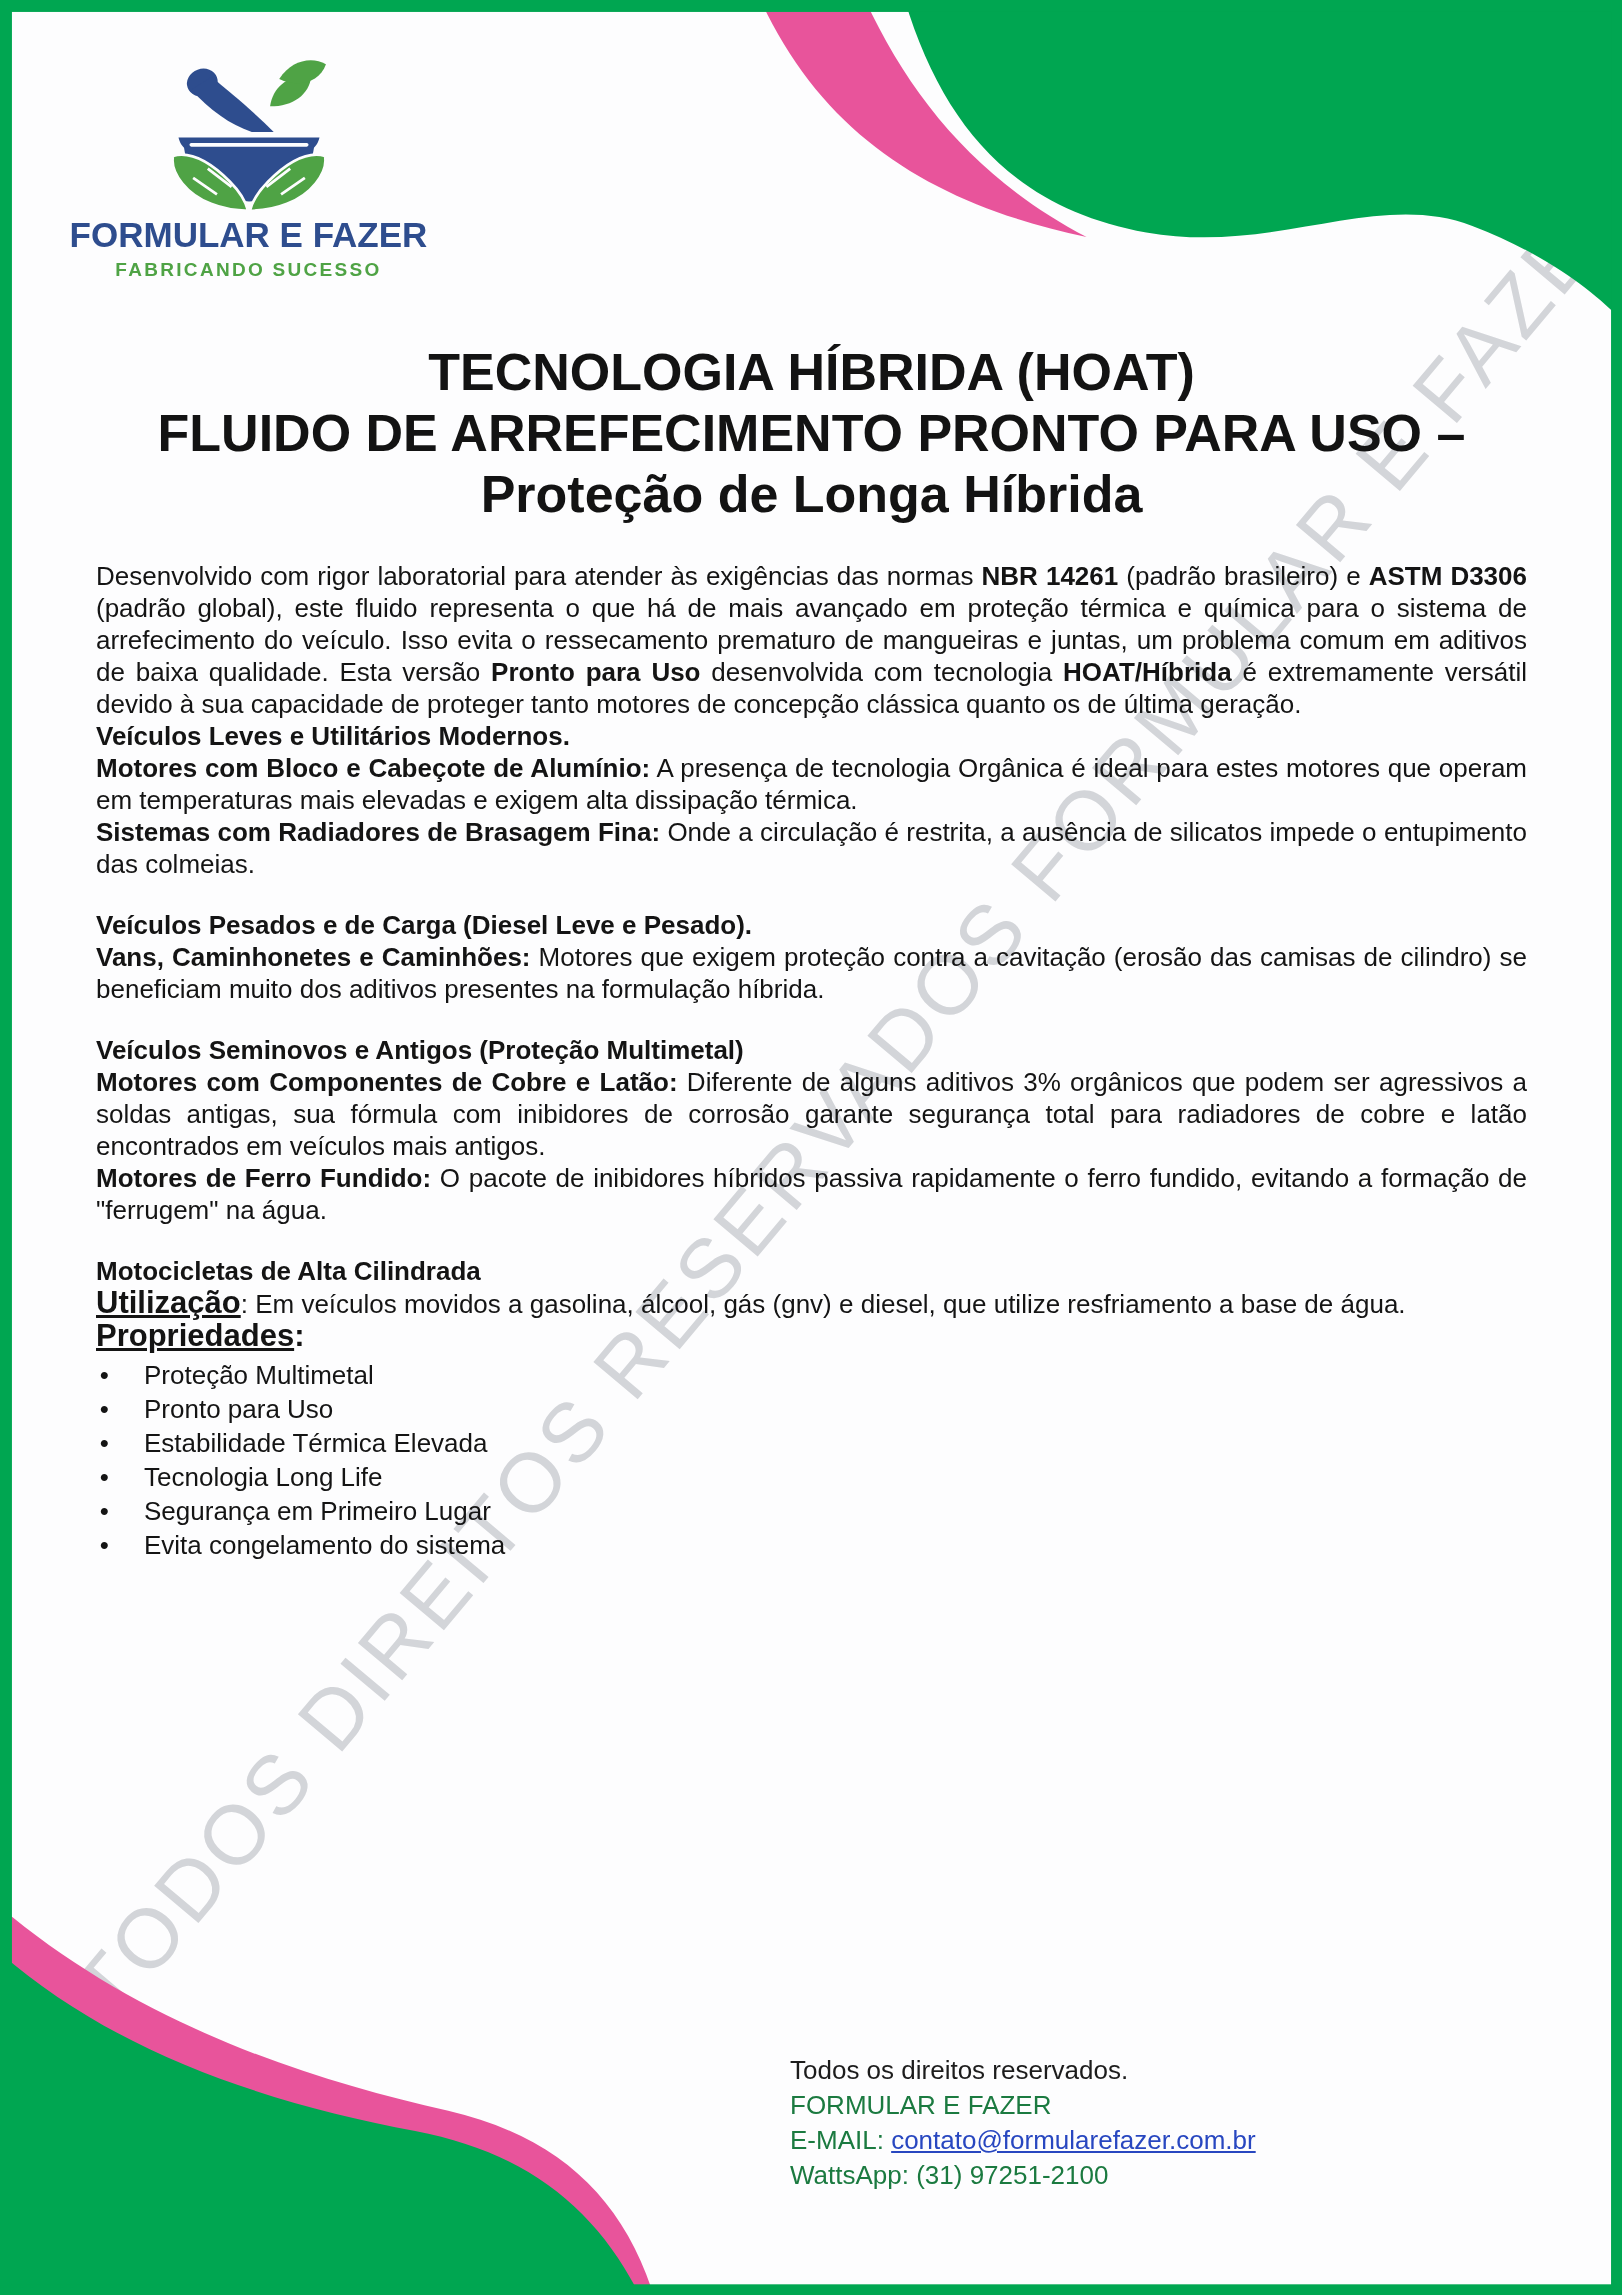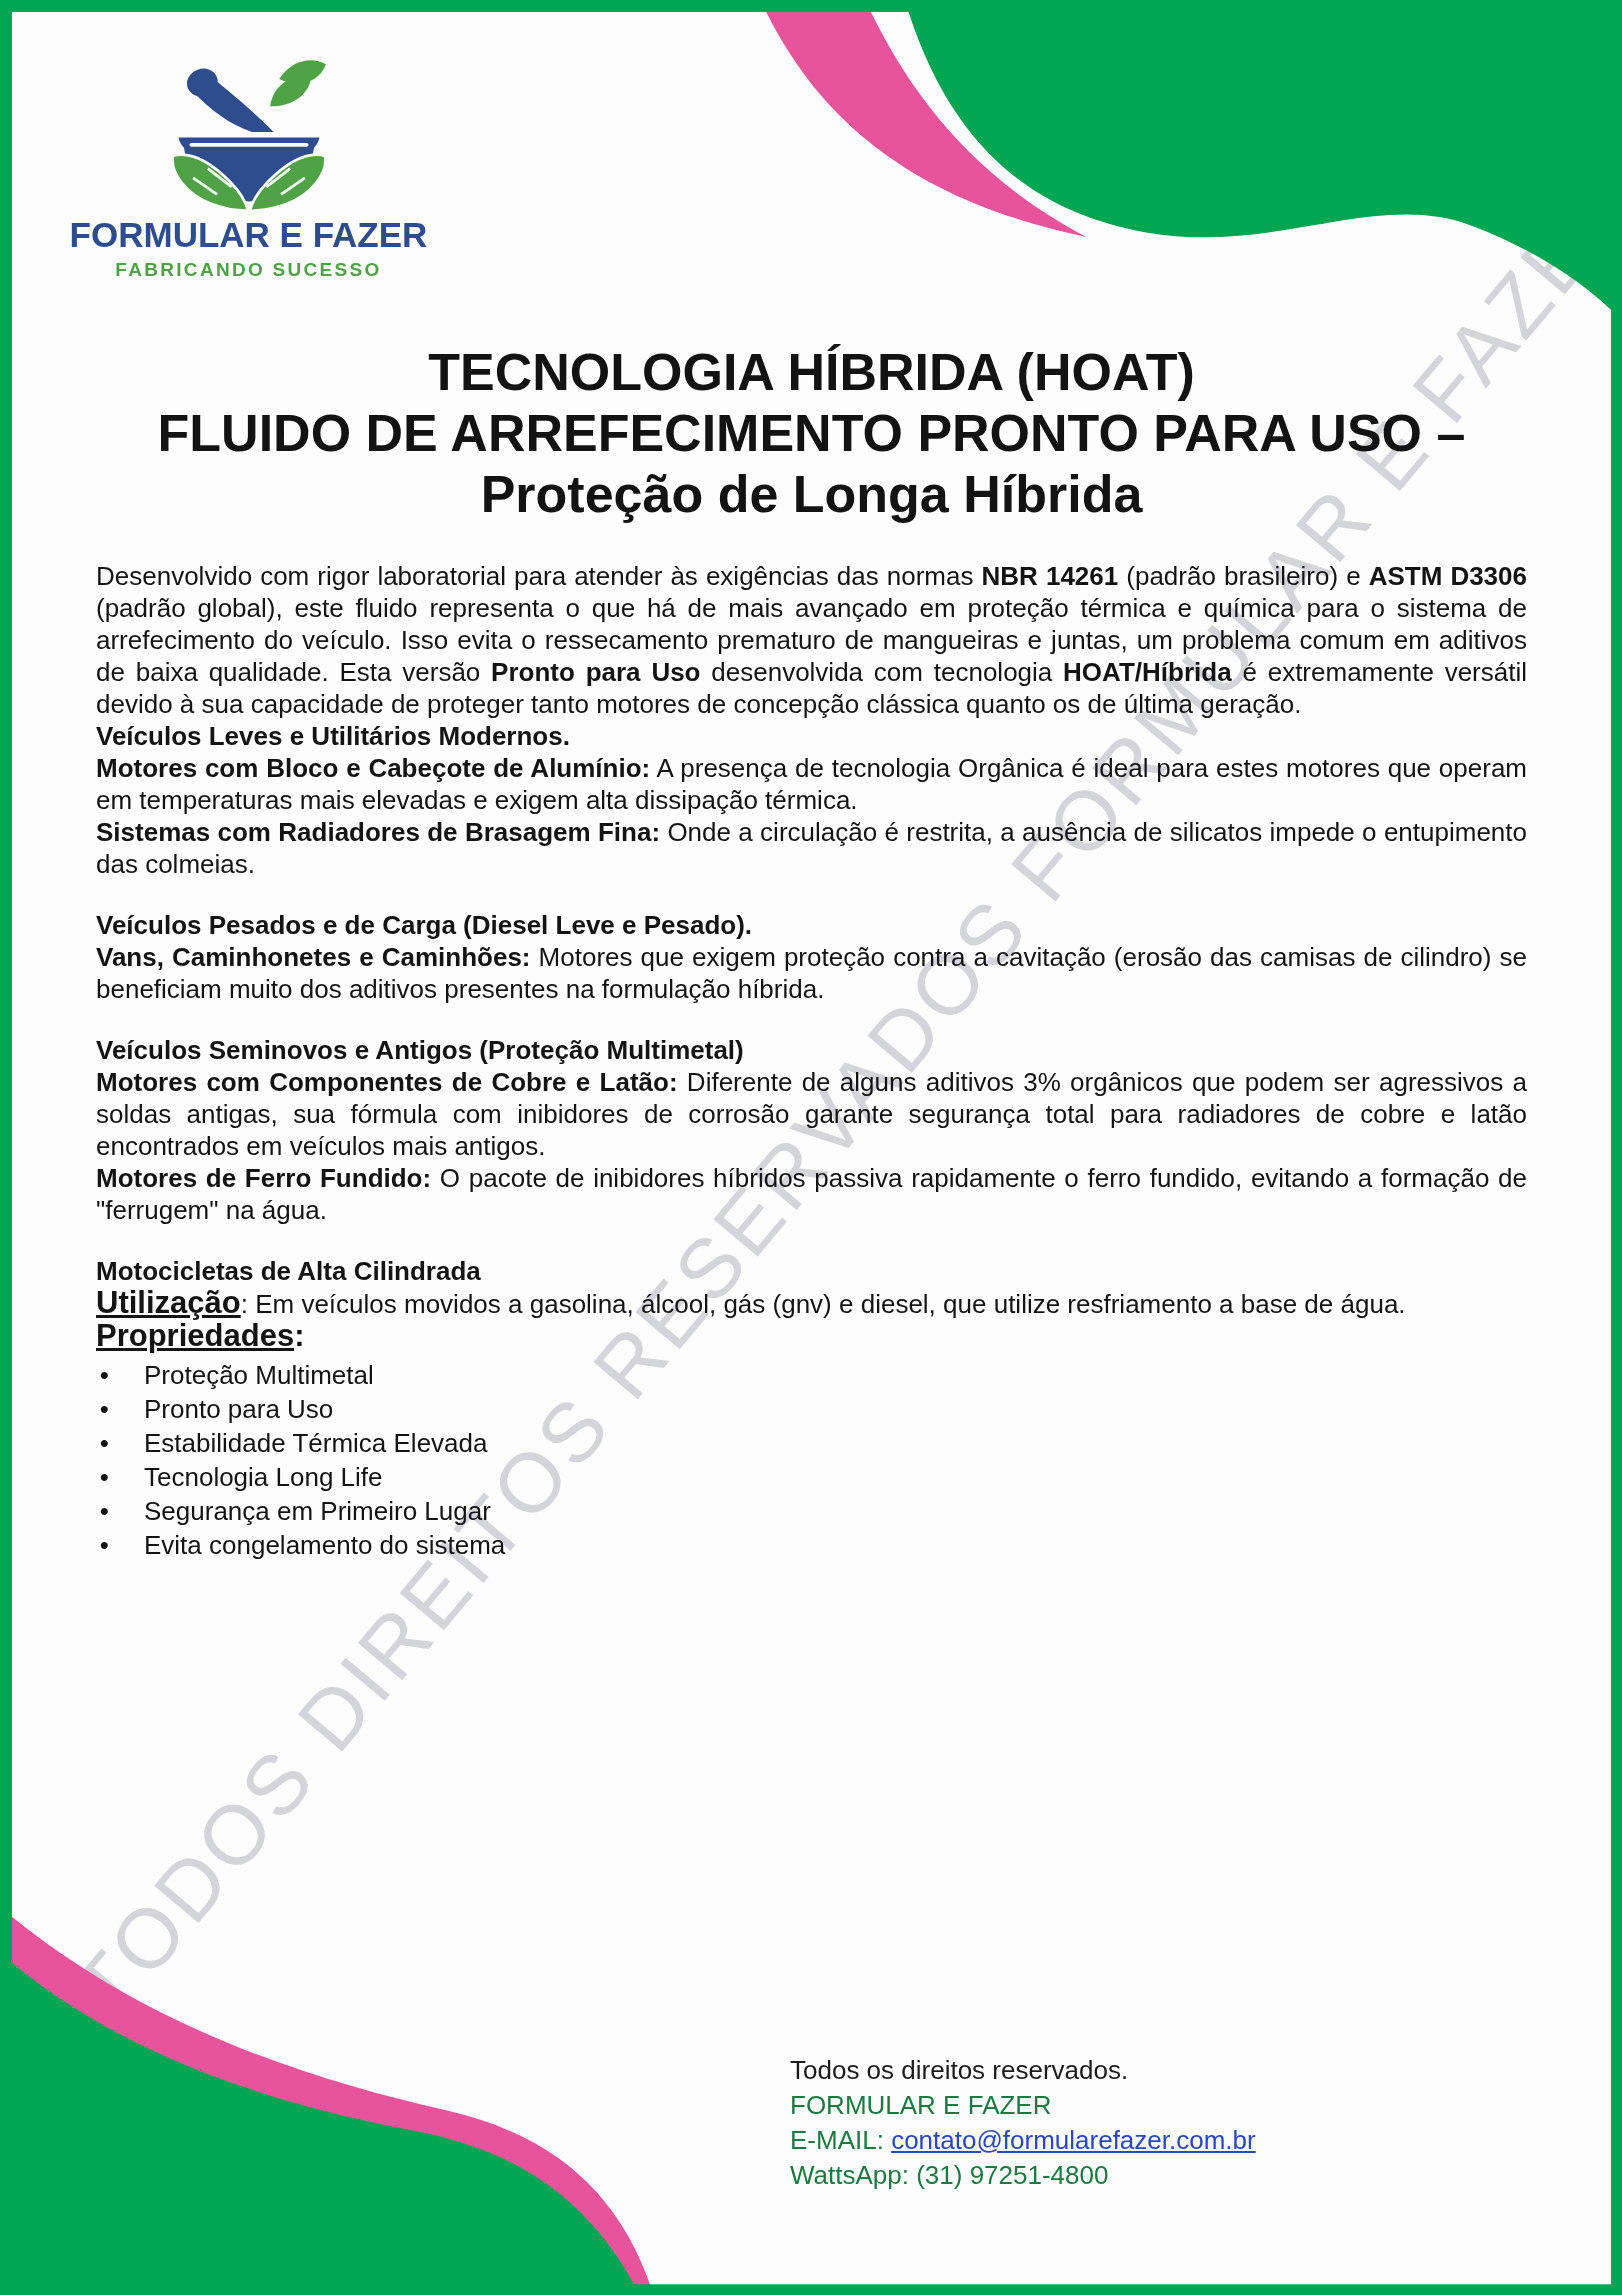--- a/index.html
+++ b/index.html
@@ -118,18 +118,18 @@
         <li><span class="dot">•</span><span>Tecnologia Long Life</span></li>
         <li><span class="dot">•</span><span>Segurança em Primeiro Lugar</span></li>
         <li><span class="dot">•</span><span>Evita congelamento do sistema</span></li>
       </ul>
     </div>
 
     <div class="footer">
       <div class="rights">Todos os direitos reservados.</div>
       <div class="green">FORMULAR E FAZER</div>
       <div><span class="green">E-MAIL: </span><a href="#">contato@formularefazer.com.br</a></div>
-      <div class="green">WattsApp: (31) 97251-4800</div>
+      <div class="green">WattsApp: (31) 97251-2100</div>
     </div>
 
   </div>
 </div>
 
 
 </body></html>

